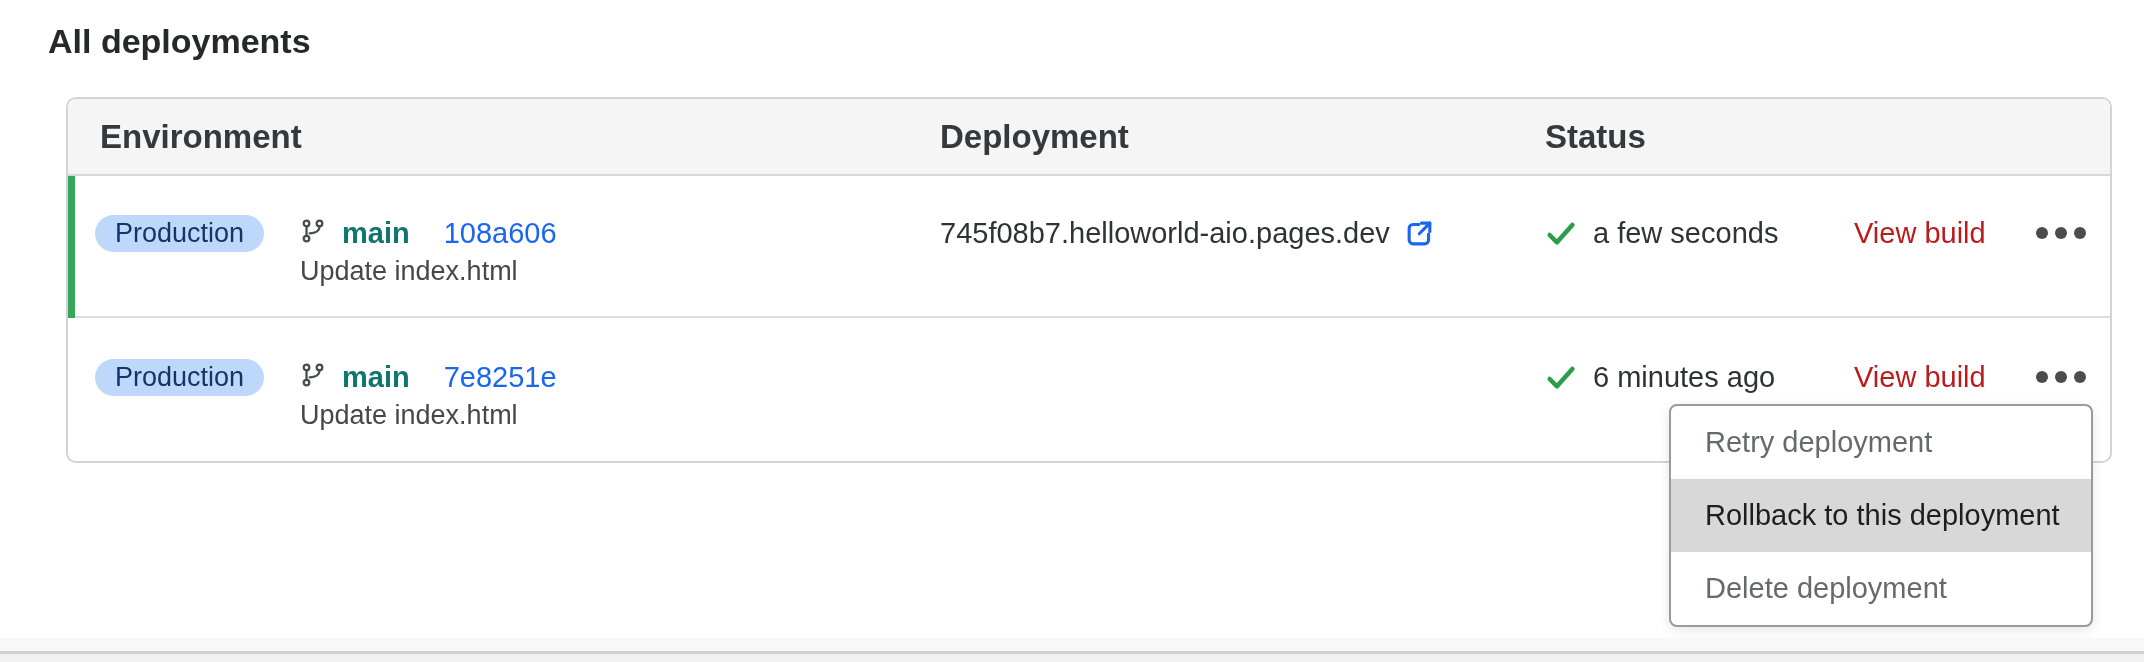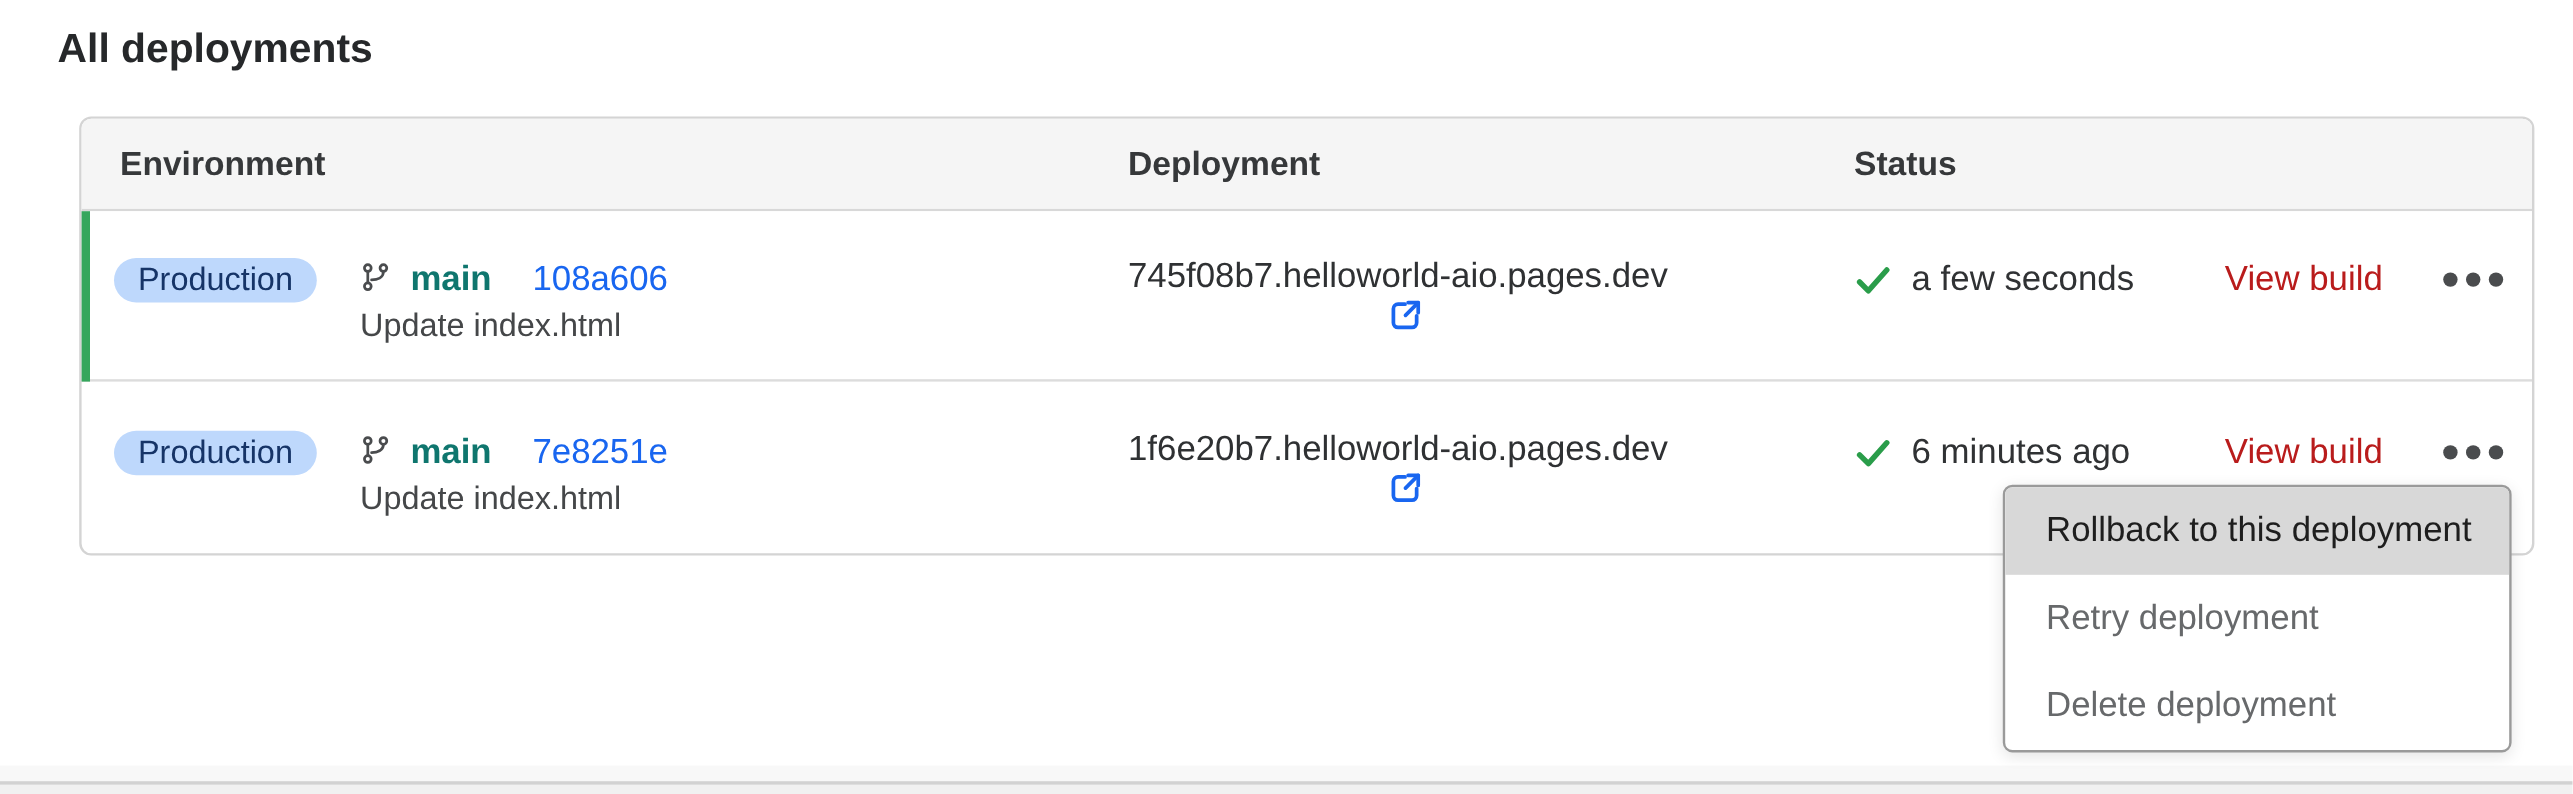--- a/index.html
+++ b/index.html
@@ -42,21 +42,21 @@
     background: #f5f5f5;
     border-bottom: 2px solid #d8d8d8;
     border-radius: 8px 8px 0 0;
   }
   .th {
     position: absolute;
     top: 0;
     height: 76px;
     display: flex;
     align-items: center;
-    font-size: 28px;
+    font-size: 33px;
     font-weight: 700;
     color: #36383a;
   }
   .th.c-env { left: 32px; }
   .th.c-src { left: 232px; }
   .th.c-dep { left: 872px; }
   .th.c-sta { left: 1477px; }
 
   .row { position: absolute; left: 0; right: 0; }
   .row-1 { top: 77px;  height: 142px; border-bottom: 2px solid #dcdcdc; }
@@ -98,21 +98,20 @@
     color: #454749;
   }
   .dep-cell {
     position: absolute;
     left: 872px; top: 38px;
     height: 38px;
     display: flex;
     align-items: center;
     font-size: 29px;
     color: #2f3133;
-    flex-direction: column;
   }
   .ext-icon { margin-left: 14px; display: inline-flex; cursor: pointer; }
   .status-cell {
     position: absolute;
     left: 1477px; top: 38px;
     height: 38px;
     display: flex;
     align-items: center;
     font-size: 29px;
     color: #303234;
@@ -252,30 +251,20 @@
             <circle cx="18" cy="5" r="2.6"></circle>
             <path d="M6 7.8 V16.2" stroke-linecap="round"></path>
             <path d="M18 7.8 C18 12.4 13.2 14 8.9 14.1" stroke-linecap="round"></path>
           </svg>
         </span>
         <span class="branch-name">main</span>
         <a class="commit-link">7e8251e</a>
       </div>
       <div class="src-line2">Update index.html</div>
 
-      <div class="dep-cell">
-        <span>1f6e20b7.helloworld-aio.pages.dev</span>
-        <span class="ext-icon">
-          <svg viewBox="0 0 24 24" width="31" height="31" fill="none" stroke="#1966f0" stroke-width="2.4" stroke-linecap="round" stroke-linejoin="round">
-            <path d="M11.5 5 H7 C5.3 5 4 6.3 4 8 v9 c0 1.7 1.3 3 3 3 h9 c1.7 0 3-1.3 3-3 v-4.5"></path>
-            <path d="M13.5 4 h6.5 v6.5"></path>
-            <path d="M20 4 L11.8 12.2"></path>
-          </svg>
-        </span>
-      </div>
 
       <div class="status-cell">
         <span class="check-wrap">
           <svg viewBox="0 0 24 24" width="32" height="32" fill="none" stroke="#2a9d4a" stroke-width="3.4" stroke-linecap="round" stroke-linejoin="round">
             <path d="M3.5 13.5 L9 19 L20.5 6"></path>
           </svg>
         </span>
         <span>6 minutes ago</span>
       </div>
 
@@ -283,22 +272,22 @@
 
       <button class="dots-btn">
         <span class="dot"></span>
         <span class="dot"></span>
         <span class="dot"></span>
       </button>
     </div>
   </div>
 
   <div class="menu">
+    <div class="menu-item">Retry deployment</div>
     <div class="menu-item highlighted">Rollback to this deployment</div>
-    <div class="menu-item">Retry deployment</div>
     <div class="menu-item">Delete deployment</div>
   </div>
 
   <div class="footer-band"></div>
   <div class="footer-line"></div>
   <div class="footer-below"></div>
 
 </div>
 
 </body></html>

